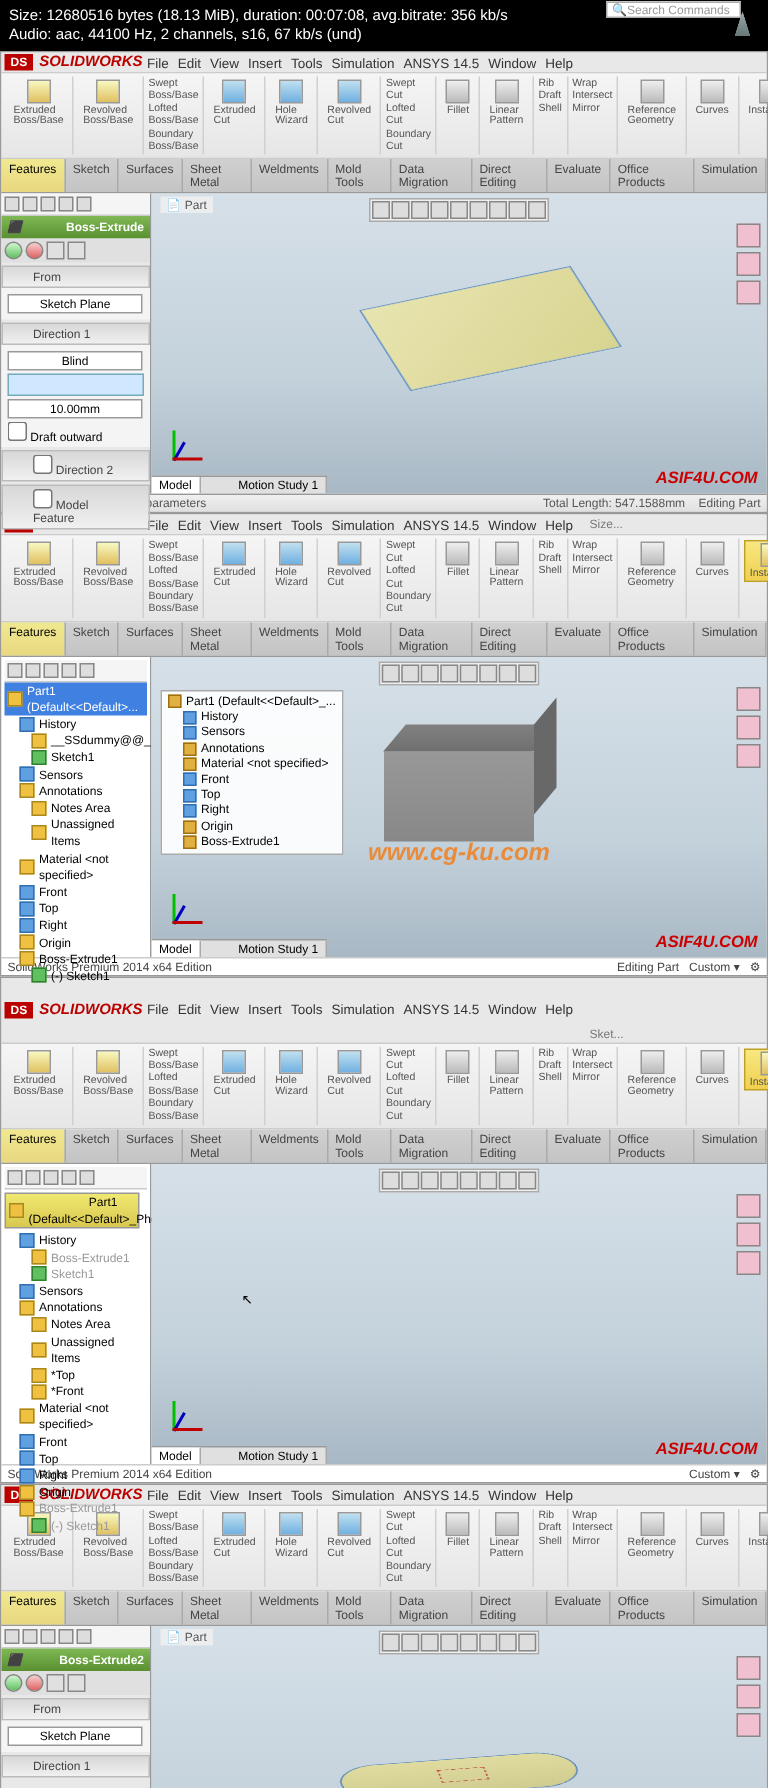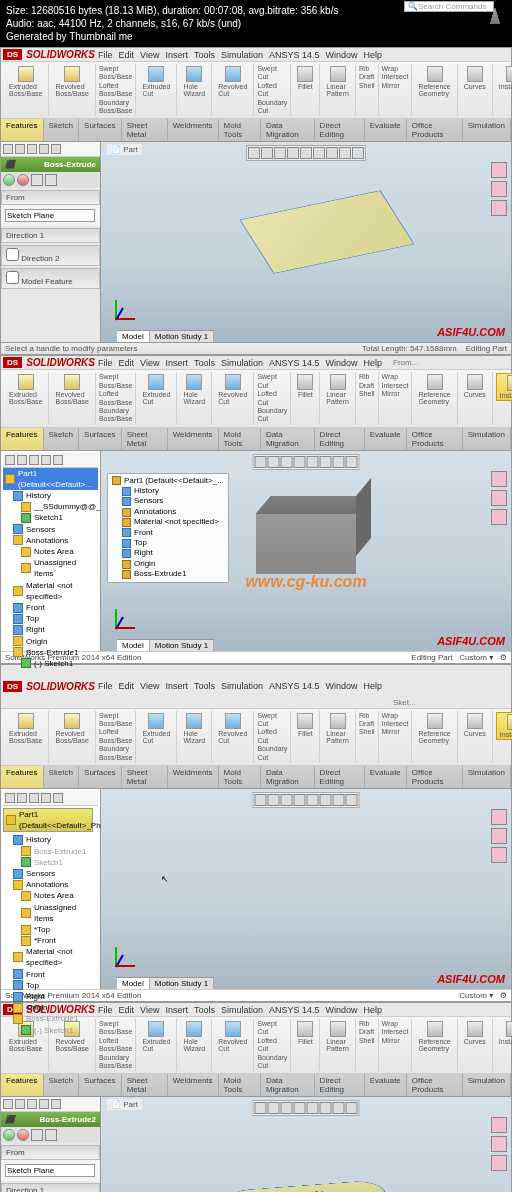--- a/index.html
+++ b/index.html
@@ -26,38 +26,38 @@
 
 .workspace { display:flex; position:relative; }
 .propmgr { width:100px; background:#e8e8e8; border-right:1px solid #999; font-size:8px; }
 .pm-head { background:linear-gradient(#7fb855,#5a9030); color:#fff; padding:3px 4px; font-weight:bold; display:flex; justify-content:space-between; }
 .pm-head span { font-size:8px; }
 .pm-icons { background:#e0e0e0; padding:2px; display:flex; gap:2px; }
 .pm-icons i { width:12px; height:12px; display:inline-block; background:#e0e0e0; border:1px solid #888; }
 .ok { background:linear-gradient(#d0f8d0,#60c060)!important; border-radius:50%; }
 .cancel { background:linear-gradient(#f8d0d0,#e06060)!important; border-radius:50%; }
 .pm-section { margin:2px 0; }
-.pm-sec-head { background:linear-gradient(#d8d8d8,#f0f0f0); padding:2px 4px; border:1px solid #bbb; font-size:8px; color:#444; }
+.pm-sec-head { background:linear-gradient(#d8d8d8,#f0f0f0); padding:2px 20px; border:1px solid #bbb; font-size:8px; color:#444; }
 .pm-sec-body { background:#f4f4f4; padding:2px 4px; }
-.sel { width:90px; border:1px solid #999; background:#fff; font-size:8px; padding:1px; margin:2px 0; }
+.sel { width:90px; border:1px solid #999; background:#fff; font-size:8px; padding:1px; margin:2px 0;text-align:center; }
 .blue-box { background:#d0e8ff; border:1px solid #7ab; padding:2px; margin:2px 0; font-size:8px; }
 
 .viewport { flex:1; background:linear-gradient(#d6e0e8 0%,#c4d2dc 60%,#a8b8c4 100%); position:relative; overflow:hidden; }
 .vp-toolbar { position:absolute; top:3px; left:50%; transform:translateX(-50%); display:flex; gap:1px; background:rgba(240,240,240,.9); border:1px solid #aaa; padding:1px; font-size:7px; }
 .vp-toolbar i { width:12px; height:12px; background:#ddd; border:1px solid #888; display:inline-block; }
 .vp-right-icons { position:absolute; right:4px; top:20px; display:flex; flex-direction:column; gap:3px; }
 .vp-right-icons i { width:16px; height:16px; border:1px solid #888; background:#f0c0d0; display:block; }
 .triad { position:absolute; bottom:22px; left:14px; width:30px; height:30px; }
 .triad::before { content:""; position:absolute; bottom:0; left:0; width:2px; height:20px; background:#00c000; }
 .triad::after { content:""; position:absolute; bottom:0; left:0; width:20px; height:2px; background:#c00000; }
 .triad i { position:absolute; bottom:0; left:0; width:2px; height:14px; background:#0000c0; transform:rotate(30deg); transform-origin:bottom; }
 .watermark { position:absolute; bottom:4px; right:6px; color:#c00; font-weight:bold; font-size:11px; font-style:italic; }
 .wm-center { position:absolute; bottom:30%; left:50%; transform:translateX(-50%); color:#f08020; font-size:16px; font-style:italic; font-weight:bold; opacity:.85; }
 
-.bottom-tabs { position:absolute; bottom:0; left:16px; background:#e0e0e0; display:flex; font-size:8px; border-top:1px solid #999; }
+.bottom-tabs { position:absolute; bottom:0; left:0; background:#e0e0e0; display:flex; font-size:8px; border-top:1px solid #999;gap:20px; }
 .bottom-tabs span { padding:1px 5px; border-right:1px solid #aaa; }
 .bottom-tabs span.active { background:#fff; }
 
 .ftree { width:100px; background:#fff; border-right:1px solid #999; font-size:8px; line-height:1.4; padding:2px; }
 .ftree-toolbar { display:flex; gap:2px; padding:2px; background:#f5f5f5; border-bottom:1px solid #ccc; }
 .ftree-toolbar i { width:10px; height:10px; background:#ddd; border:1px solid #888; }
 .tree-item { display:flex; align-items:center; padding:0 2px; }
 .tree-item.sel { background:linear-gradient(#f0e870,#d8c850); }
 .tree-item.blue { background:#4080e0; color:#fff; }
 .indent1 { padding-left:10px; }
@@ -86,21 +86,20 @@
 .ft-item { display:flex; align-items:center; }
 .ft-ico { width:9px; height:9px; background:#e0b040; border:1px solid #a07010; margin-right:3px; }
 .ft-ico.b { background:#60a0e0; border-color:#3070b0; }
 </style>
 </head>
 <body>
 
 <div class="header-black">
   <div>Size: 12680516 bytes (18.13 MiB), duration: 00:07:08, avg.bitrate: 356 kb/s</div>
   <div>Audio: aac, 44100 Hz, 2 channels, s16, 67 kb/s (und)</div>
-  <div>Generated by Thumbnail me</div>
 </div>
 
 <div class="panel">
   <div class="menubar">
     <span class="sw-logo">DS</span>
     <span class="sw-txt">SOLIDWORKS</span>
     <span class="item">File</span>
     <span class="item">Edit</span>
     <span class="item">View</span>
     <span class="item">Insert</span>
@@ -243,20 +242,26 @@
           <i></i>
         </div>
       <div class="pm-section">
           <div class="pm-sec-head">From</div>
         <div class="pm-sec-body">
             <div class="sel">Sketch Plane</div>
           </div>
         </div>
       <div class="pm-section">
           <div class="pm-sec-head">Direction 1</div>
+        <div class="pm-sec-body">
+          <div class="sel">Blind</div>
+          <div class="blue-box">&nbsp;</div>
+          <div class="sel">10.00mm</div>
+          <label><input type="checkbox" style=""> <span>Draft outward</span></label>
+        </div>
         </div>
       <div class="pm-section">
           <div class="pm-sec-head"><input type="checkbox" style=""> <span>Direction 2</span></div>
         </div>
       <div class="pm-section">
           <div class="pm-sec-head"><input type="checkbox" style=""> <span>Model Feature</span></div>
         </div>
     </div>
     <div class="viewport">
       <div style="position:absolute;top:2px;left:6px;font-size:8px;color:#555;background:rgba(240,240,240,.8);padding:1px 4px;">📄 <span>Part</span></div>
@@ -299,21 +304,21 @@
     <span class="sw-txt">SOLIDWORKS</span>
     <span class="item">File</span>
     <span class="item">Edit</span>
     <span class="item">View</span>
     <span class="item">Insert</span>
     <span class="item">Tools</span>
     <span class="item">Simulation</span>
     <span class="item">ANSYS 14.5</span>
     <span class="item">Window</span>
     <span class="item">Help</span>
-    <span style="margin-left:8px;font-size:8px;color:#777;">From...</span>
+    <span style="margin-left:8px;font-size:8px;color:#777;">Size...</span>
     <div class="search-box">🔍 <span>Search Commands</span></div>
   </div>
   <div class="ribbon">
     <div class="ribbon-group">
         <div class="big-btn">
           <i class="ico16"></i>
           <span>Extruded
 Boss/Base</span>
         </div>
       </div>

